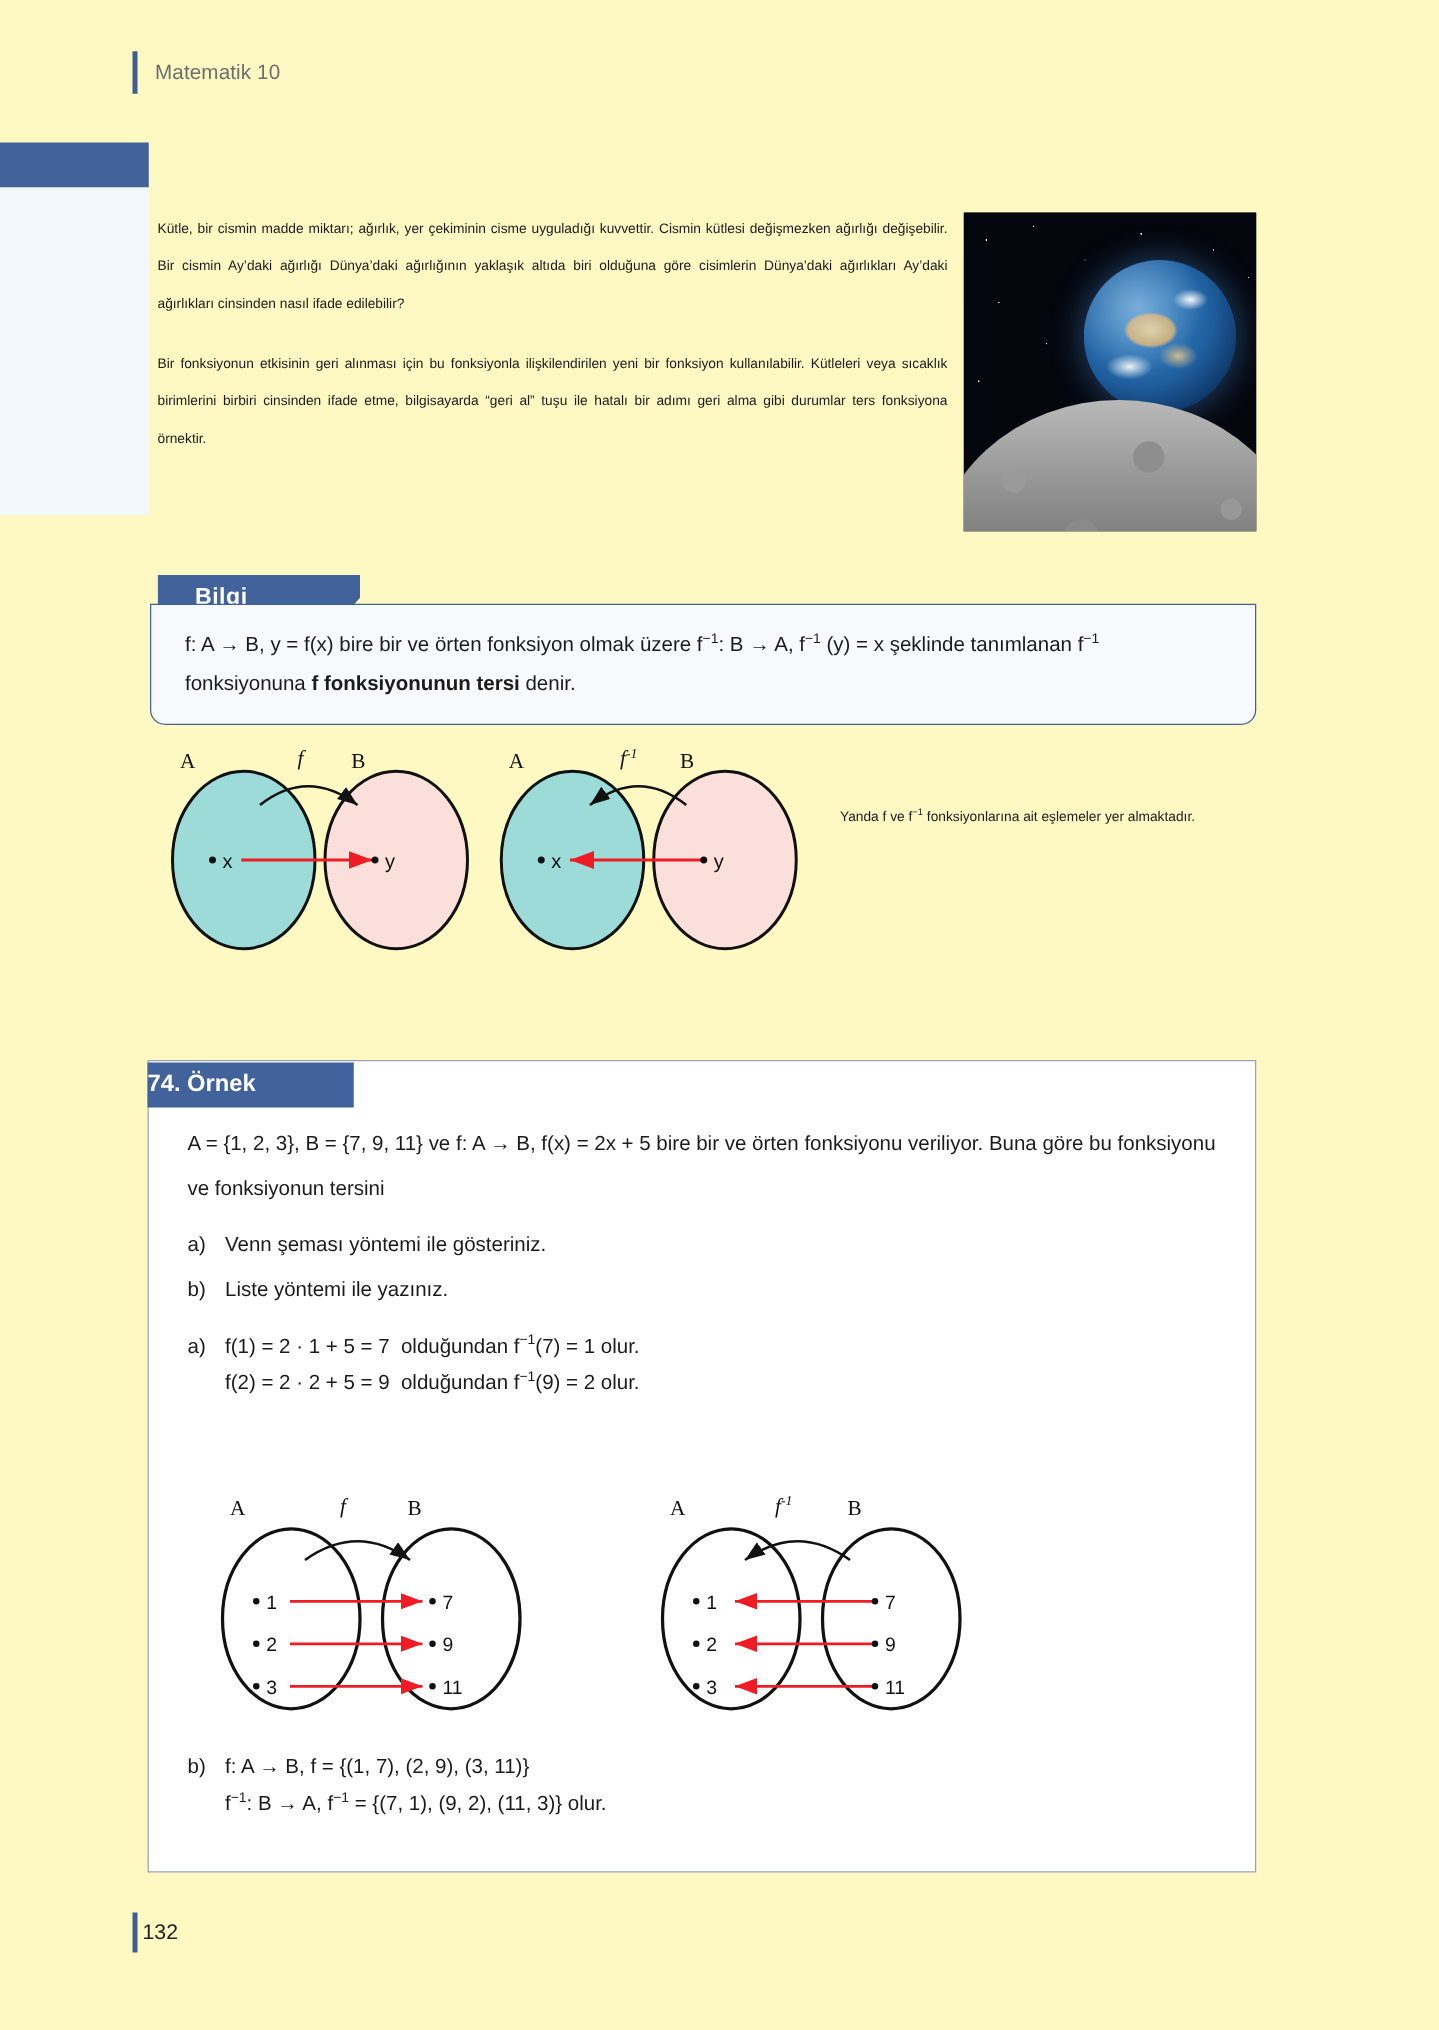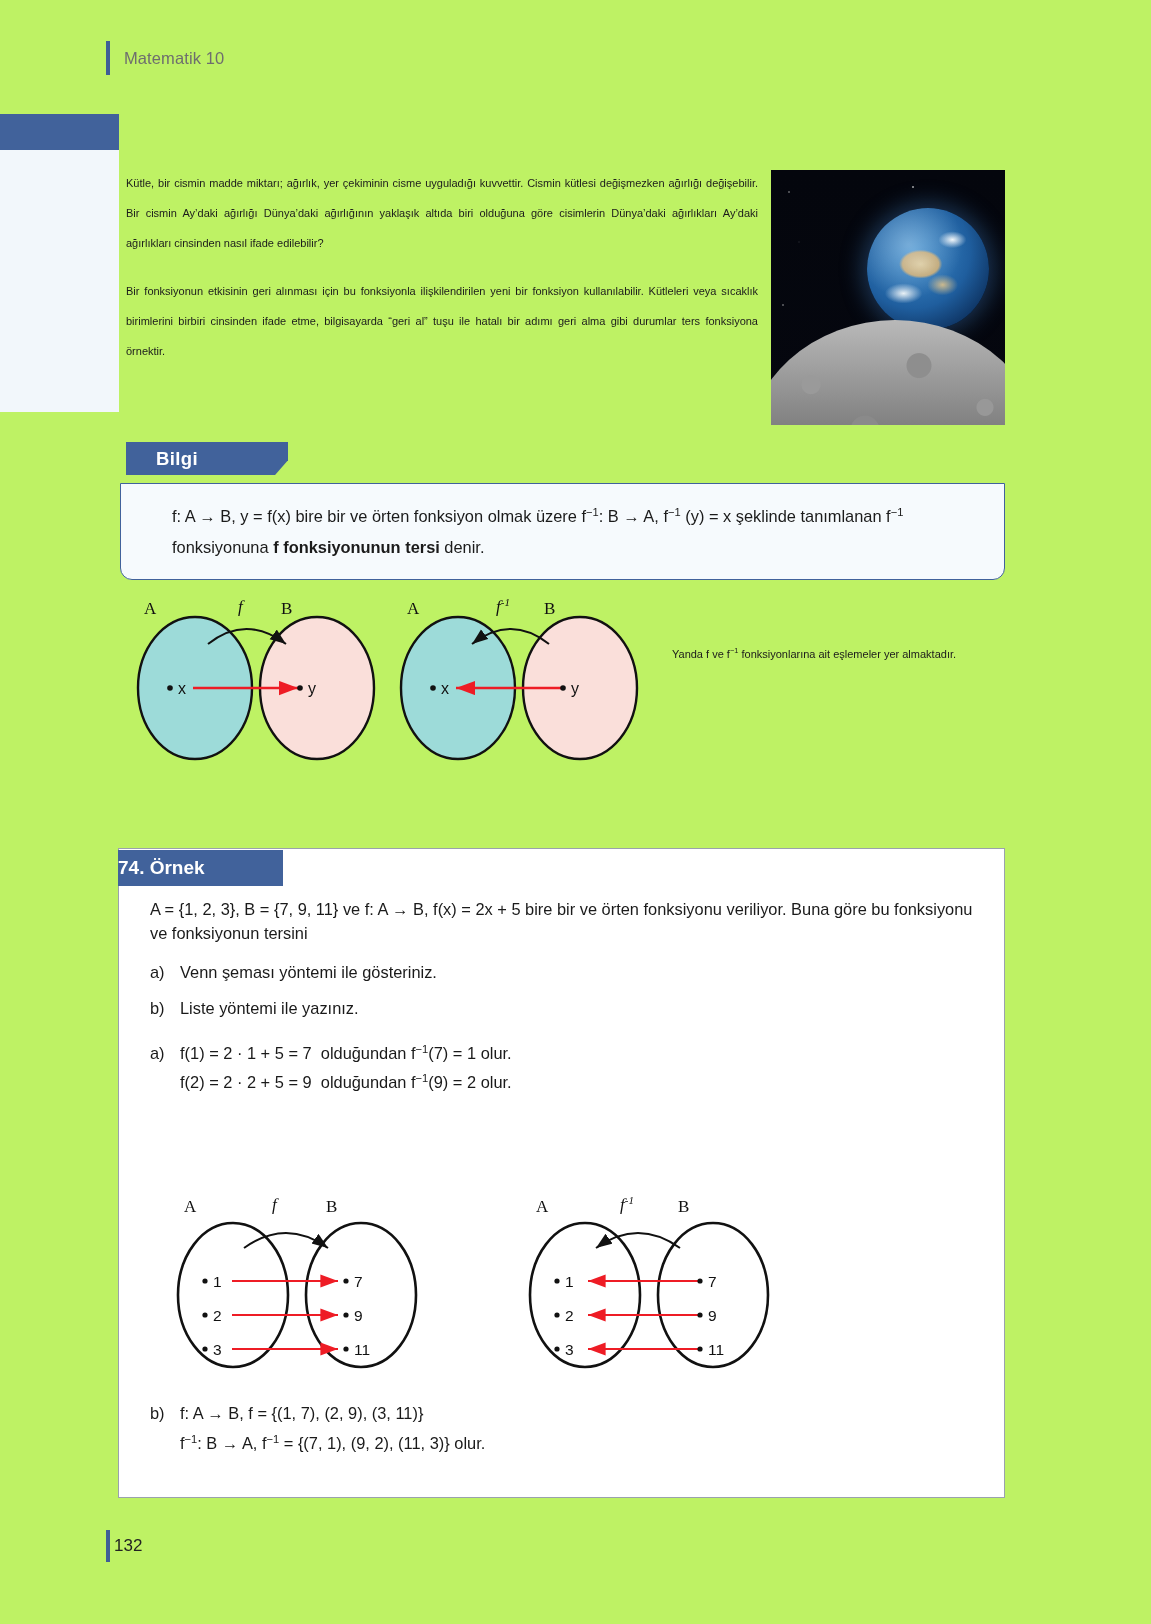--- a/index.html
+++ b/index.html
@@ -9,21 +9,21 @@
     background: #ffffff;
   }
   body {
     font-family: "Liberation Sans", sans-serif;
     color: #1a1a1a;
   }
   .page {
     position: relative;
     width: 1151px;
     height: 1624px;
-    background: #bef264;
+    background: #fef9c3;
     overflow: hidden;
   }
 
   
   .run-head {
     position: absolute;
     left: 106px;
     top: 41px;
     display: flex;
     align-items: center;
@@ -144,21 +144,21 @@
       radial-gradient(circle at 80% 46%, #989898 0 8px, transparent 9px),
       radial-gradient(circle at 40% 58%, #8a8a8a 0 14px, transparent 15px),
       radial-gradient(circle at 68% 70%, #8f8f8f 0 10px, transparent 11px),
       linear-gradient(#b9b9b9, #7c7c7c 60%, #565656);
   }
 
   
   .bilgi-tab {
     position: absolute;
     left: 126px;
-    top: 442px;
+    top: 460px;
     width: 162px;
     height: 33px;
     background: #41629b;
     clip-path: polygon(0 0, 100% 0, 100% 55%, 92% 100%, 0 100%);
     display: flex;
     align-items: center;
   }
   .bilgi-tab span {
     color: #fff;
     font-size: 18.5px;
@@ -169,21 +169,20 @@
   .bilgi-box {
     position: absolute;
     left: 120px;
     top: 483px;
     width: 885px;
     min-height: 88px;
     background: #f6fafd;
     border: 1.6px solid #41629b;
     border-radius: 0 0 12px 12px;
     box-sizing: border-box;
-    padding-left: 24px;
   }
   .bilgi-box p {
     margin: 0;
     padding: 17px 24px 16px 27px;
     font-size: 16.4px;
     line-height: 31px;
     color: #1b1b1b;
   }
   .bilgi-box b { font-weight: bold; }
   sup { font-size: .68em; vertical-align: super; line-height: 0; }
@@ -246,21 +245,21 @@
   }
   .ornek-body {
     position: absolute;
     left: 150px;
     top: 897px;
     width: 838px;
   }
   .ornek-body p {
     margin: 0 0 4px 0;
     font-size: 16.4px;
-    line-height: 24px;
+    line-height: 36px;
     color: #1b1b1b;
   }
   .qlist {
     margin-top: 12px;
   }
   .qitem {
     display: flex;
     font-size: 16.4px;
     line-height: 30px;
     margin-bottom: 6px;

